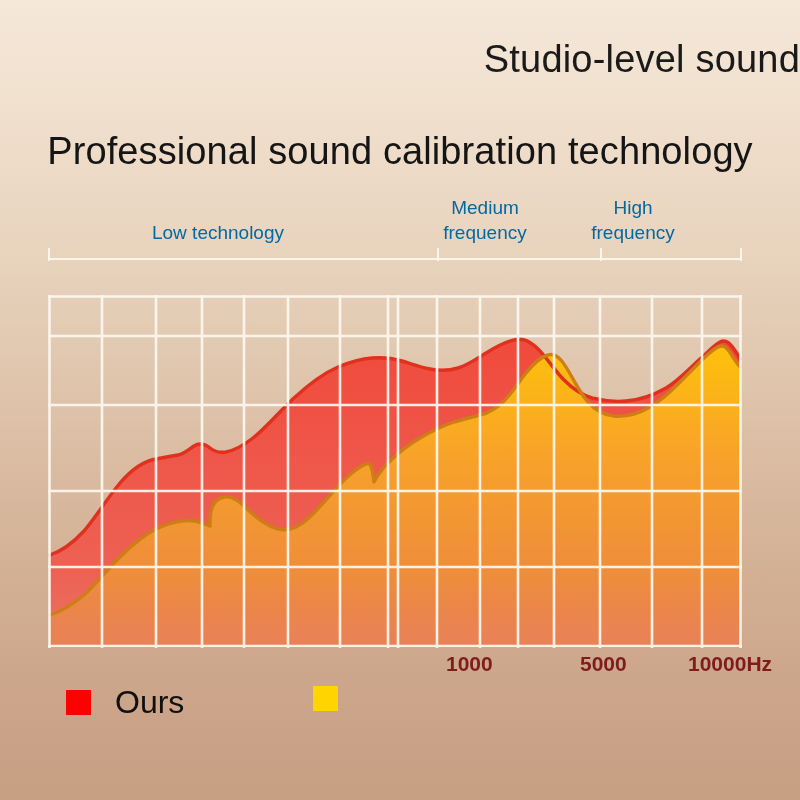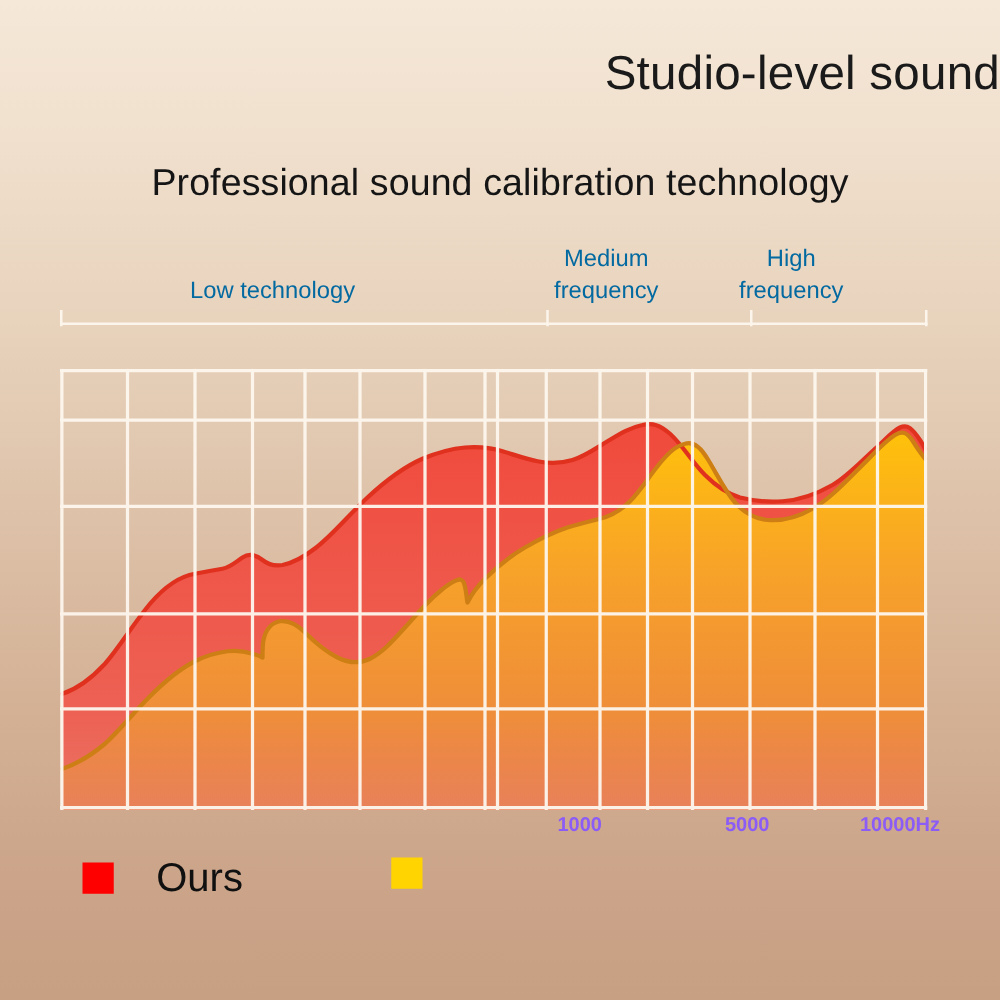--- a/index.html
+++ b/index.html
@@ -10,21 +10,21 @@
     position:relative;
   }
   #poster{position:absolute;inset:0;}
 
   .title{
     position:absolute;left:0;right:0;top:38px;text-align:right;
     font-size:38px;color:#1a1a1a;letter-spacing:.2px;font-weight:400;
   }
   .subtitle{
     position:absolute;left:0;right:0;top:130px;text-align:center;
-    font-size:30px;color:#151515;font-weight:400;letter-spacing:.1px;
+    font-size:38px;color:#151515;font-weight:400;letter-spacing:.1px;
   }
 
   
   .bands{position:absolute;left:48px;top:190px;width:694px;height:78px;}
   .band-label{
     position:absolute;text-align:center;color:#0369a1;font-size:19px;line-height:25px;
     white-space:pre-line;
   }
   .band-low{left:60px;top:30px;width:220px;}
   .band-med{left:372px;top:5px;width:130px;}
@@ -32,31 +32,31 @@
 
   .bandline{position:absolute;left:0;top:68px;width:694px;height:2px;background:#fbf5ec;}
   .bandtick{position:absolute;width:2px;height:13px;background:#fbf5ec;top:58px;}
 
   
   .chart{position:absolute;left:48px;top:295px;width:694px;height:353px;}
   .chart svg{display:block;}
 
   
   .xlabels{position:absolute;left:48px;top:652px;width:694px;height:30px;}
-  .xlab{position:absolute;font-size:16px;font-weight:bold;color:#8b5cf6;top:0;}
+  .xlab{position:absolute;font-size:21px;font-weight:bold;color:#7f1d1d;top:0;}
 
   
   .legend{position:absolute;left:48px;top:686px;width:500px;height:44px;}
   .legend-item{position:absolute;display:flex;align-items:center;}
   .legend-item.ours{left:18px;top:0;}
   .legend-item.others{left:265px;top:0;}
   .swatch{width:25px;height:25px;display:inline-block;}
   .swatch.red{background:#ff0000;}
   .swatch.yellow{background:#ffd400;}
-  .legend-text{font-size:32px;color:#101010;margin-left:34px;line-height:32px;}
+  .legend-text{font-size:32px;color:#101010;margin-left:24px;line-height:32px;}
 </style>
 </head>
 <body>
 
 <div id="poster">
 
   <div class="title">Studio-level sound</div>
   <div class="subtitle">Professional sound calibration technology</div>
 
   <div class="bands">

